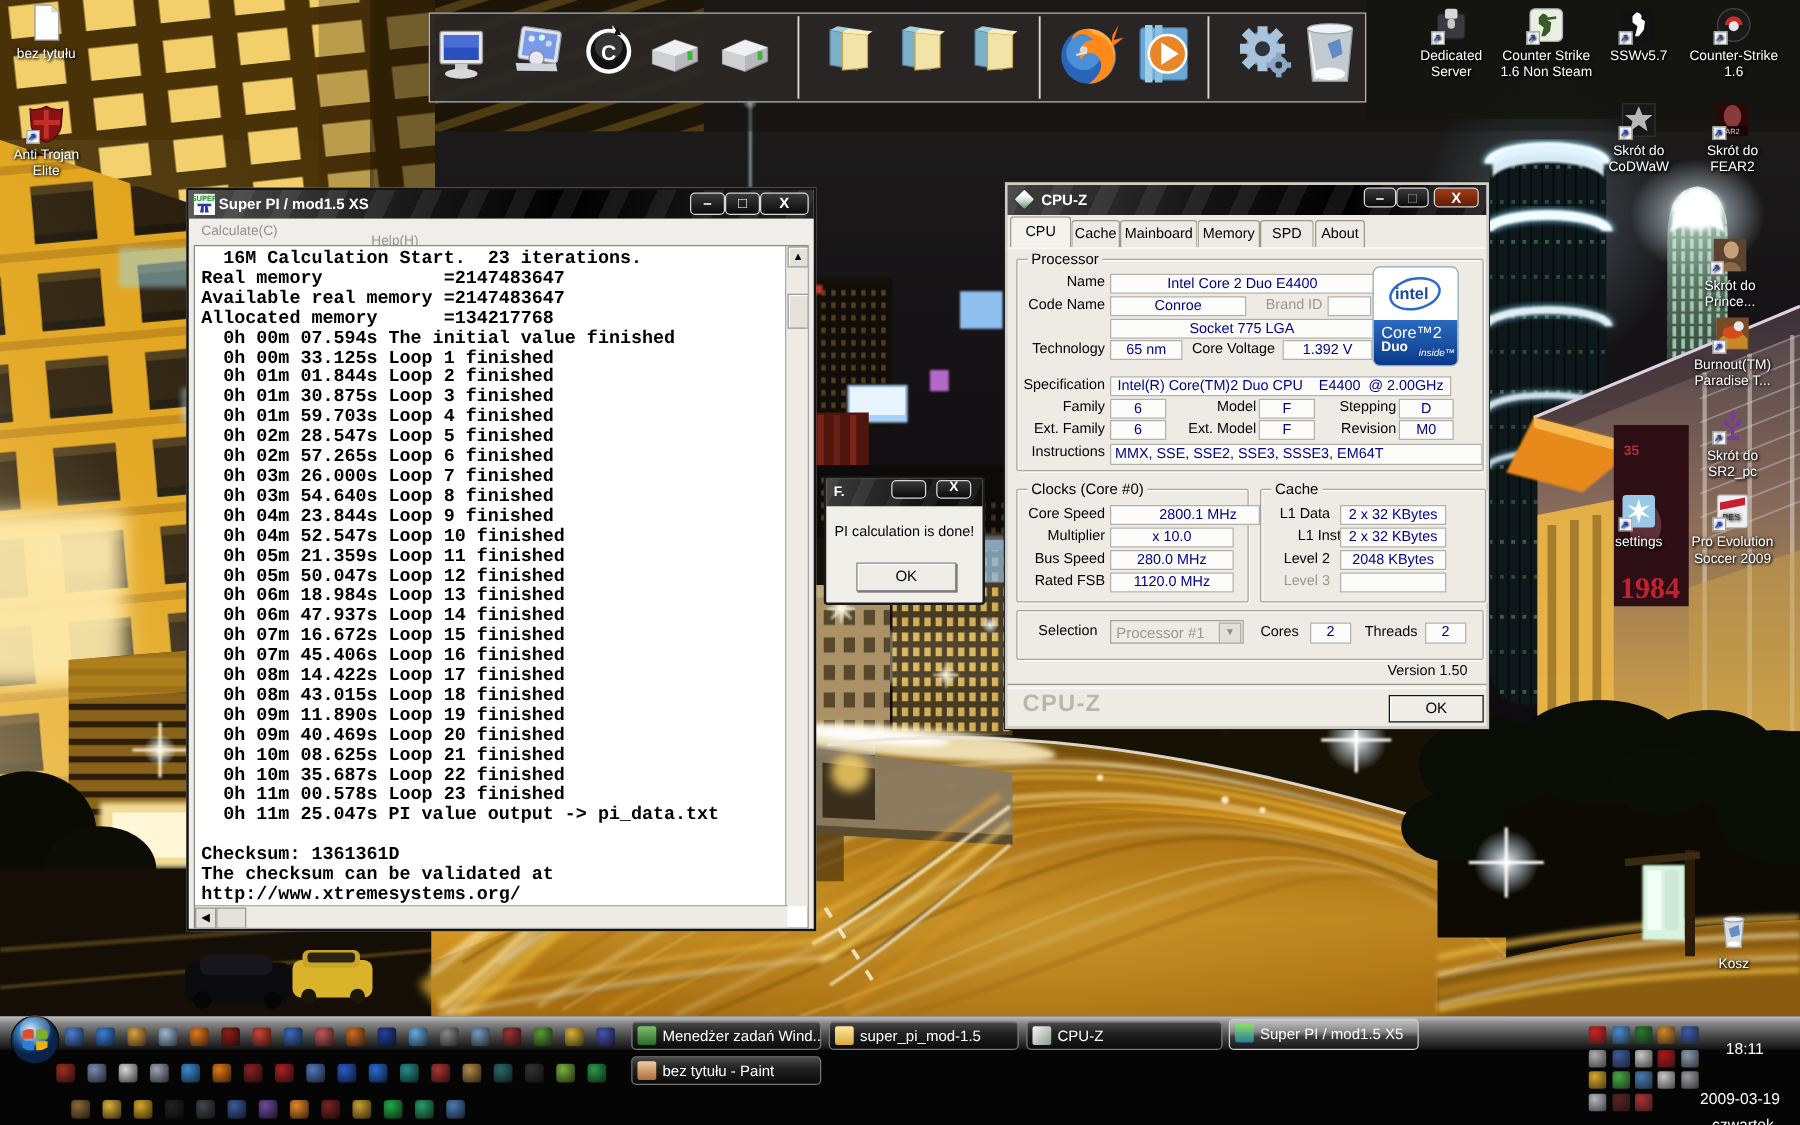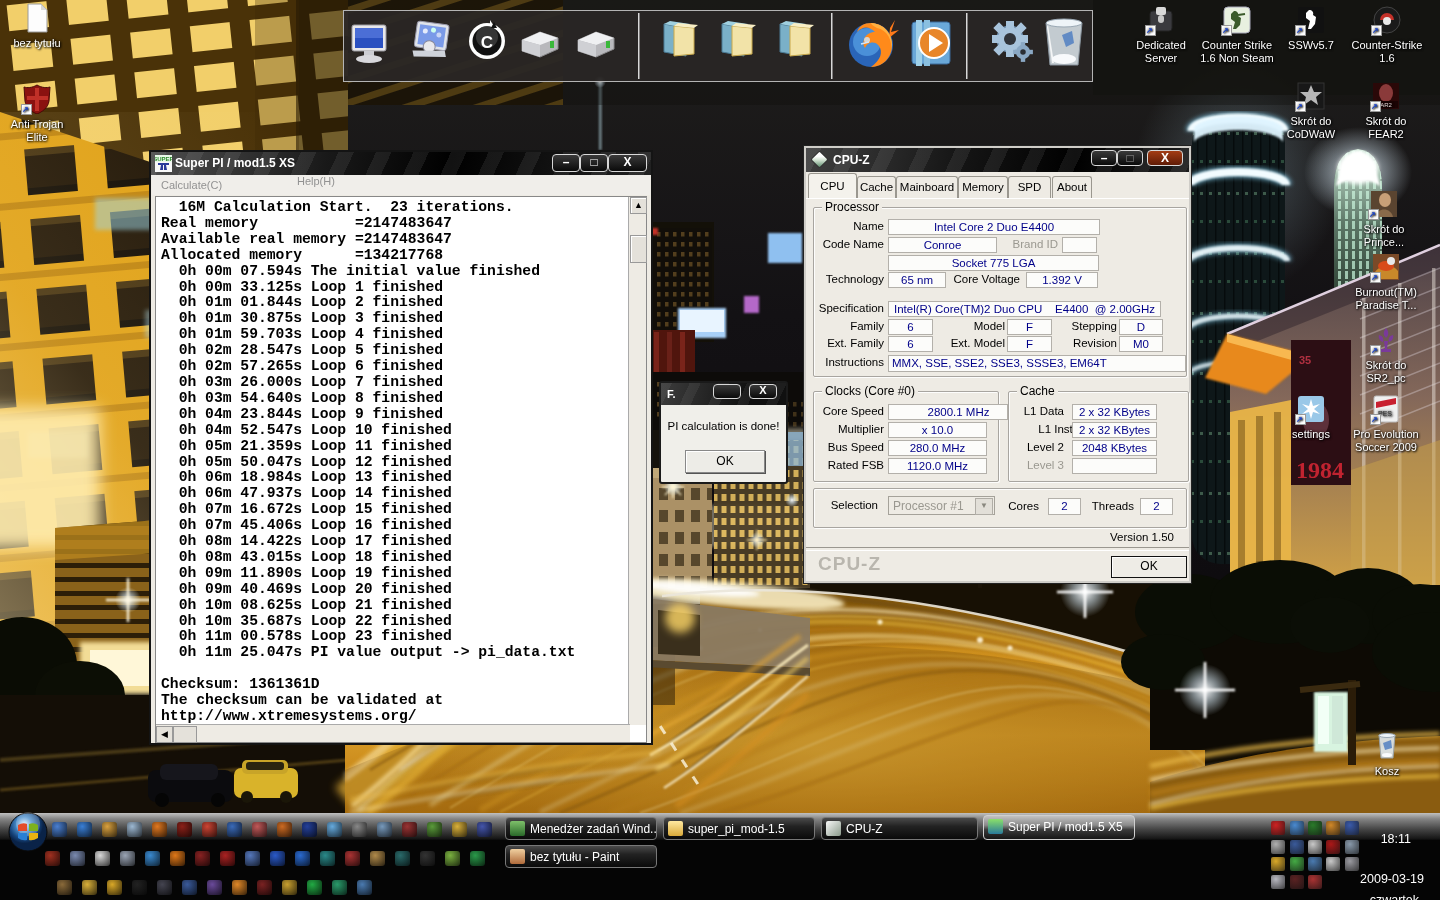--- a/index.html
+++ b/index.html
@@ -566,21 +566,21 @@
         <path d="M3 8 L14 8 L14 10 L11 10 L12 15 L9 15 L9 10 L8 10 L8 15 L5 15 L6 10 L3 10 Z" fill="#2a3a9a"></path>
       </svg>
     <span class="abs" style="left:24px;top:4px;color:#fff;font-weight:bold;font-size:12px;">Super PI / mod1.5 XS</span>
     <span class="titlebtn" style="right:71px;width:26px;">–</span>
     <span class="titlebtn" style="right:43px;width:26px;">□</span>
     <span class="titlebtn" style="right:4px;width:37px;">X</span>
   </div>
   <div class="abs" id="spi-menu" style="left:1px;top:23px;width:498px;height:20px;background:#f0eeea;color:#929292;font-size:11px;">
     <span style="position:absolute;left:9px;top:4px;">Calculate(C)</span>
     <span style="position:absolute;left:77px;top:20px;">About...(A)</span>
-    <span style="position:absolute;left:145px;top:0;text-align:right;">Help(H)</span>
+    <span style="position:absolute;left:145px;top:12px;text-align:right;">Help(H)</span>
   </div>
   <div class="abs" id="spi-body" style="left:4px;top:44px;width:492px;height:547px;background:#fff;border:1px solid #888;box-sizing:border-box;">
     <pre id="spi-text" style="position:absolute;left:5px;top:3px;margin:0;font-family:'Liberation Mono',monospace;
        font-size:14.7px;line-height:15.9px;font-weight:bold;color:#000;">  16M Calculation Start.  23 iterations.
 Real memory           =2147483647
 Available real memory =2147483647
 Allocated memory      =134217768
   0h 00m 07.594s The initial value finished
   0h 00m 33.125s Loop 1 finished
   0h 01m 01.844s Loop 2 finished
@@ -682,20 +682,28 @@
     <div class="field" style="left:313px;top:171px;width:42px;height:14px;">D</div>
     <span class="lab" style="left:0px;top:188px;width:78px;">Ext. Family</span>
     <div class="field" style="left:82px;top:188px;width:43px;height:14px;">6</div>
     <span class="lab" style="left:121px;top:188px;width:78px;">Ext. Model</span>
     <div class="field" style="left:201px;top:188px;width:43px;height:14px;">F</div>
     <span class="lab" style="left:233px;top:188px;width:78px;">Revision</span>
     <div class="field" style="left:313px;top:188px;width:42px;height:14px;">M0</div>
     <span class="lab" style="left:0px;top:207px;width:78px;">Instructions</span>
     <div class="field" style="left:82px;top:207px;width:293px;height:15px;text-align:left;padding-left:3px;">MMX, SSE, SSE2, SSE3, SSSE3, EM64T</div>
 
+    <div class="abs" style="left:292px;top:65px;width:67px;height:78px;border-radius:6px;background:#fff;border:1px solid #8ab;overflow:hidden;">
+      <div class="abs" style="left:0;top:42px;width:100%;height:36px;background:linear-gradient(#2a6ac0,#0a3a8a);"></div>
+      <div class="abs" style="left:12px;top:8px;width:42px;height:26px;border:2.5px solid #2a6ac8;border-radius:50%;transform:rotate(-12deg);box-sizing:border-box;"></div>
+      <div class="abs" style="left:17px;top:13px;width:100%;color:#1a4a9a;font-size:13px;font-weight:bold;">intel</div>
+      <div class="abs" style="left:6px;top:44px;color:#fff;font-size:13px;">Core™2</div>
+      <div class="abs" style="left:6px;top:58px;color:#fff;font-size:11px;font-weight:bold;">Duo</div>
+      <div class="abs" style="left:36px;top:64px;color:#fff;font-size:8px;font-style:italic;">inside™</div>
+    </div>
 
     <div class="group" style="left:7px;top:243px;width:184px;height:89px;">
       <span class="gtitle">Clocks (Core #0)</span>
     </div>
     <span class="lab" style="left:0px;top:256px;width:78px;">Core Speed</span>
     <div class="field" style="left:82px;top:256px;width:97px;height:14px;padding-left:21px;">2800.1 MHz</div>
     <span class="lab" style="left:0px;top:274px;width:78px;">Multiplier</span>
     <div class="field" style="left:82px;top:274px;width:97px;height:14px;">x 10.0</div>
     <span class="lab" style="left:0px;top:292px;width:78px;">Bus Speed</span>
     <div class="field" style="left:82px;top:292px;width:97px;height:14px;">280.0 MHz</div>

